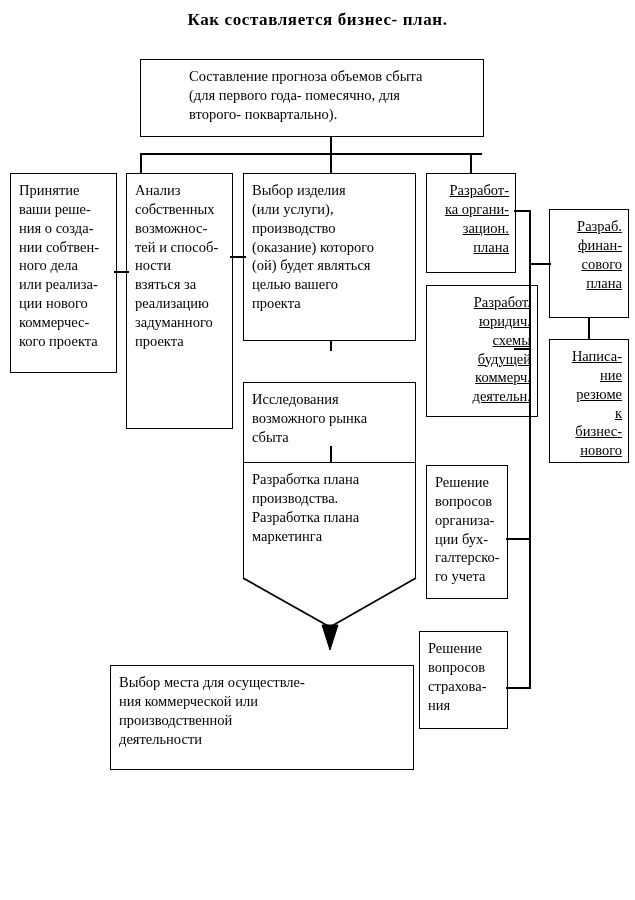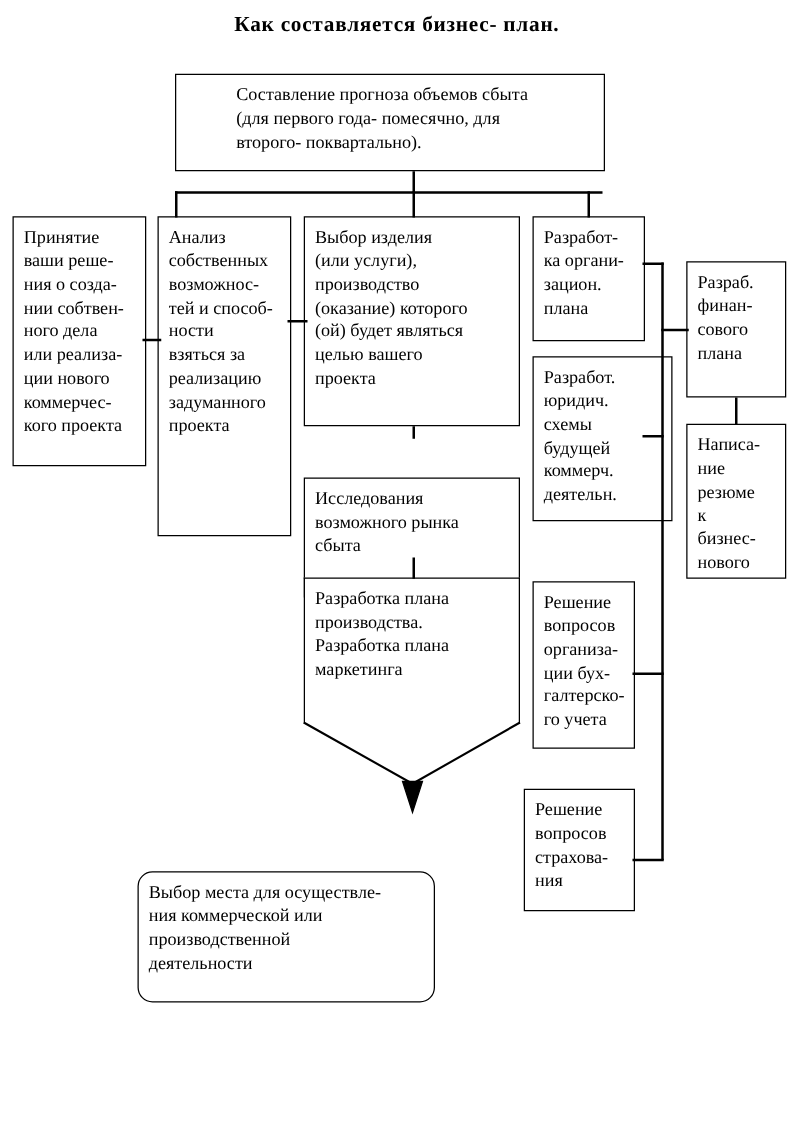--- a/index.html
+++ b/index.html
@@ -36,21 +36,21 @@
     position: absolute;
     border: 1.6px solid #000000;
     background: #ffffff;
     box-sizing: border-box;
     font-size: 14.5px;
     line-height: 1.30;
     padding: 7px 6px 4px 8px;
     white-space: pre-line;
     font-family: "Liberation Serif", "DejaVu Serif", serif;
   }
-  .box.center-txt { text-align: left; }
+  .box.center-txt { text-align: right; text-decoration: underline; }
   .line {
     position: absolute;
     background: #000000;
   }
   .vline { width: 1.7px; }
   .hline { height: 1.7px; }
   svg.overlay {
     position: absolute;
     left: 0;
     top: 0;
@@ -136,21 +136,21 @@
 сового
 плана</div>
 
   <div class="box center-txt" style="left:549px; top:339px; width:80px; height:124px;">Написа-
 ние
 резюме
     к
 бизнес-
 нового</div>
 
-  <div class="box" style="left:110px; top:697px; width:238px; height:105px;border-radius:12px;">Выбор места для  осуществле-
+  <div class="box" style="left:110px; top:665px; width:304px; height:105px;">Выбор места для  осуществле-
  ния  коммерческой  или
 производственной
 деятельности</div>
 
   <div class="line vline" style="left:330px; top:137px; height:17px;"></div>
 
   <div class="line hline" style="left:140px; top:153px; width:342px;"></div>
 
   <div class="line vline" style="left:330px; top:153px; height:21px;"></div>
 

